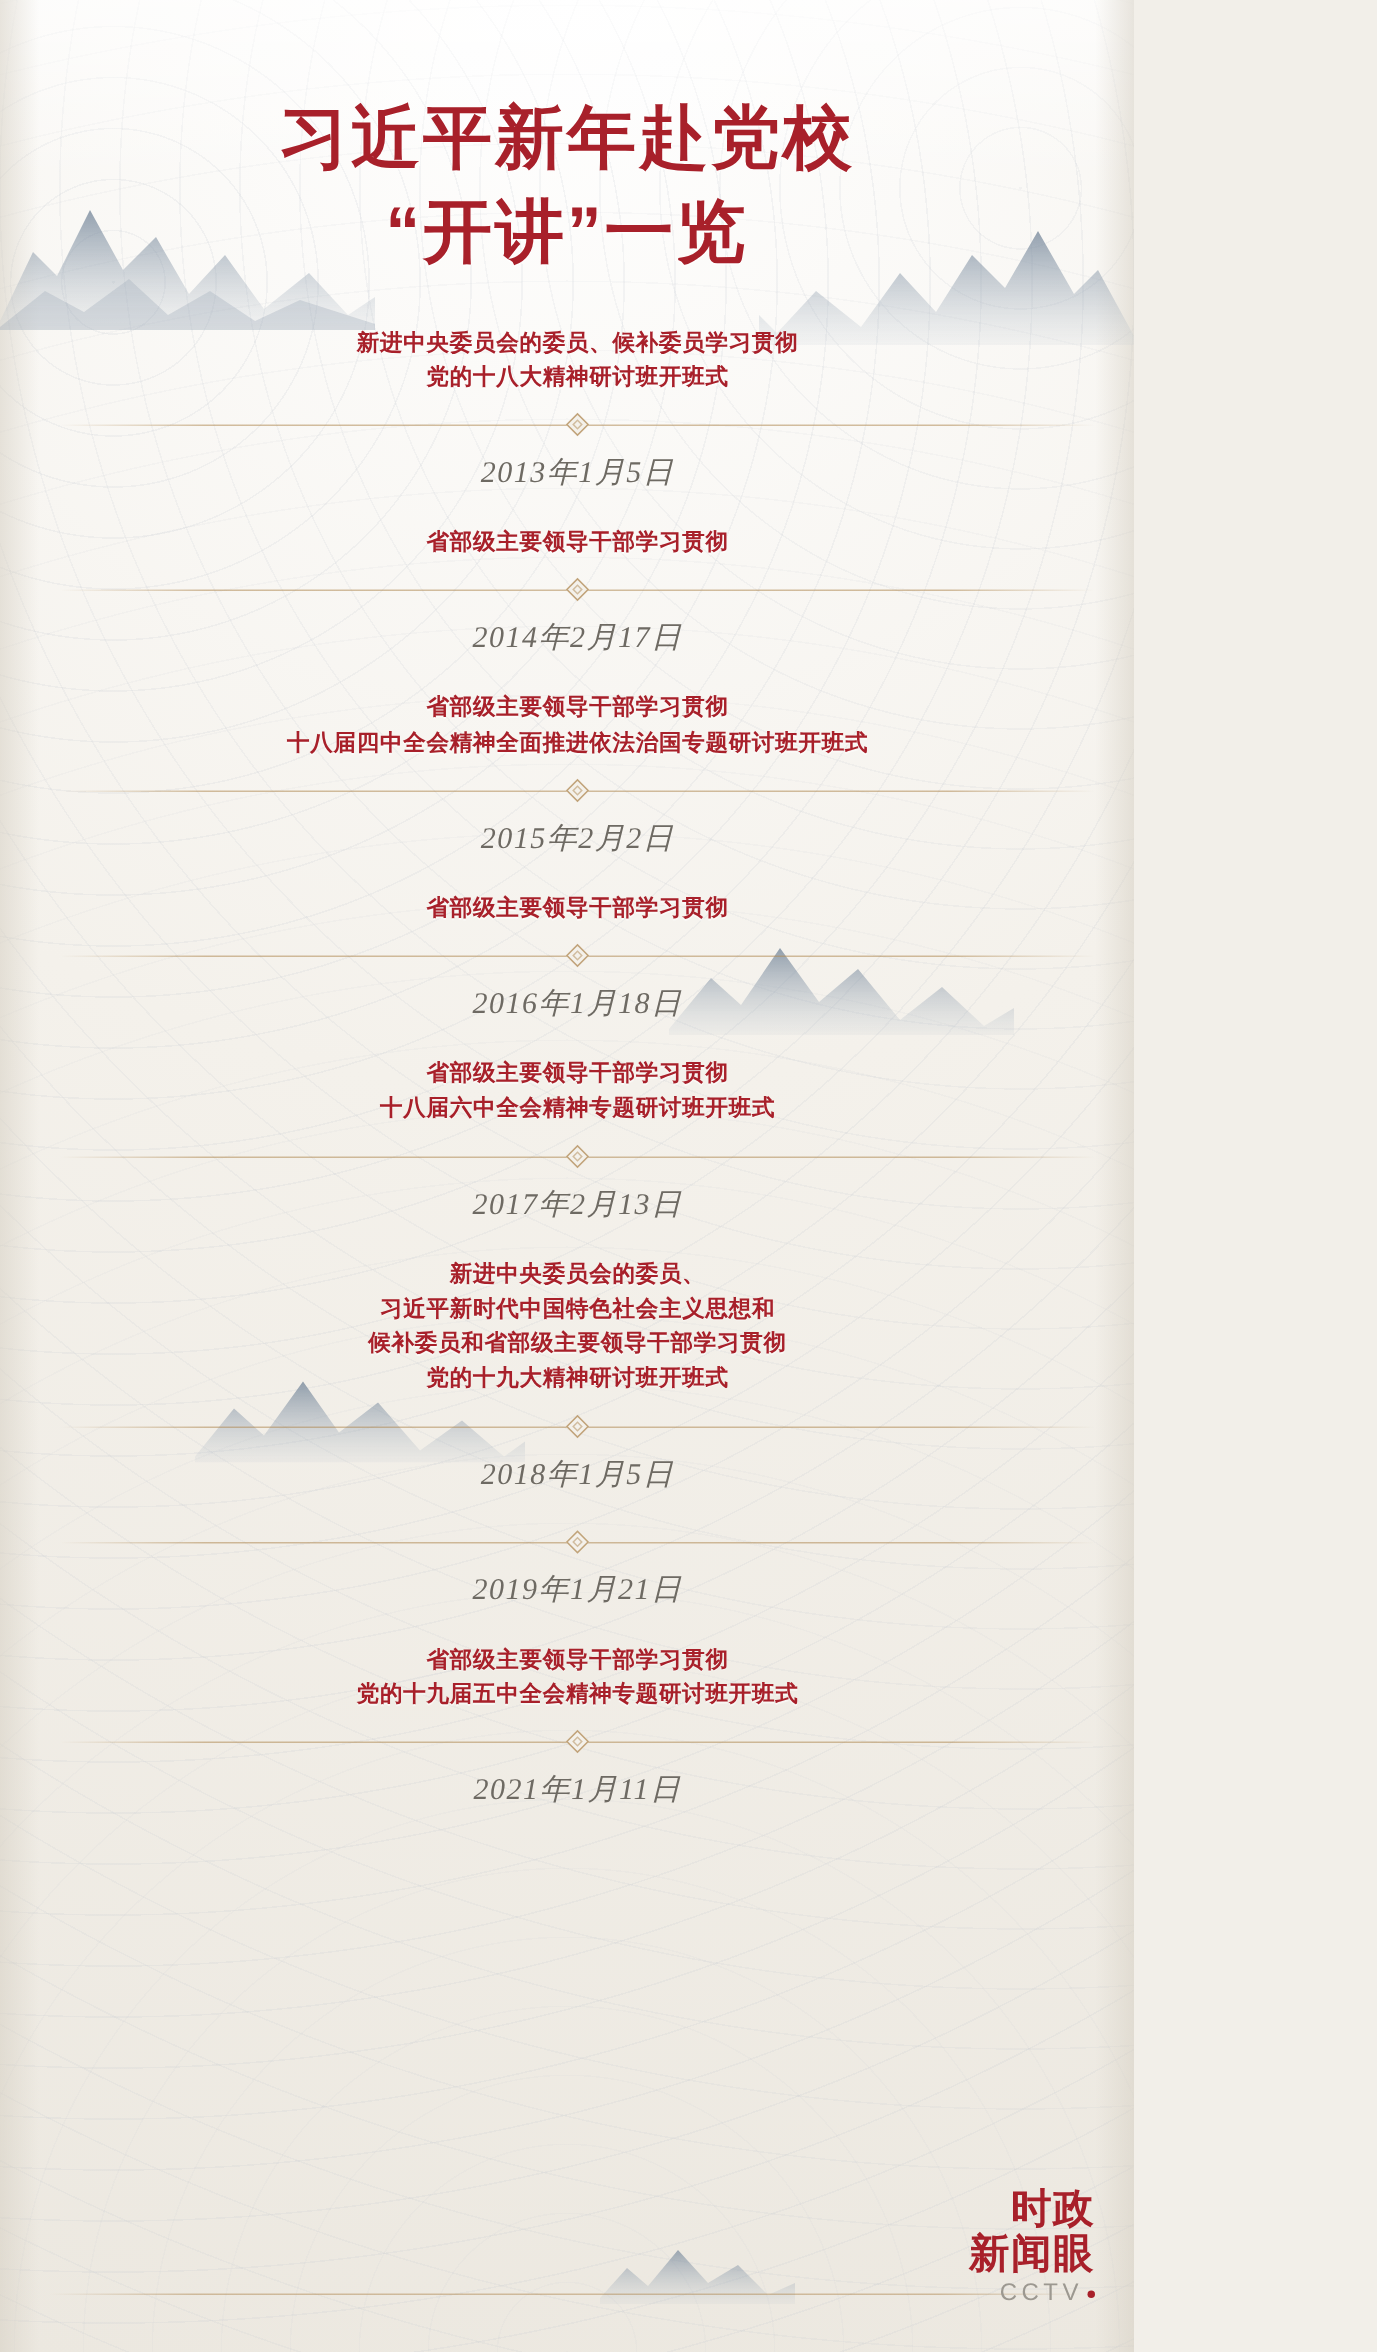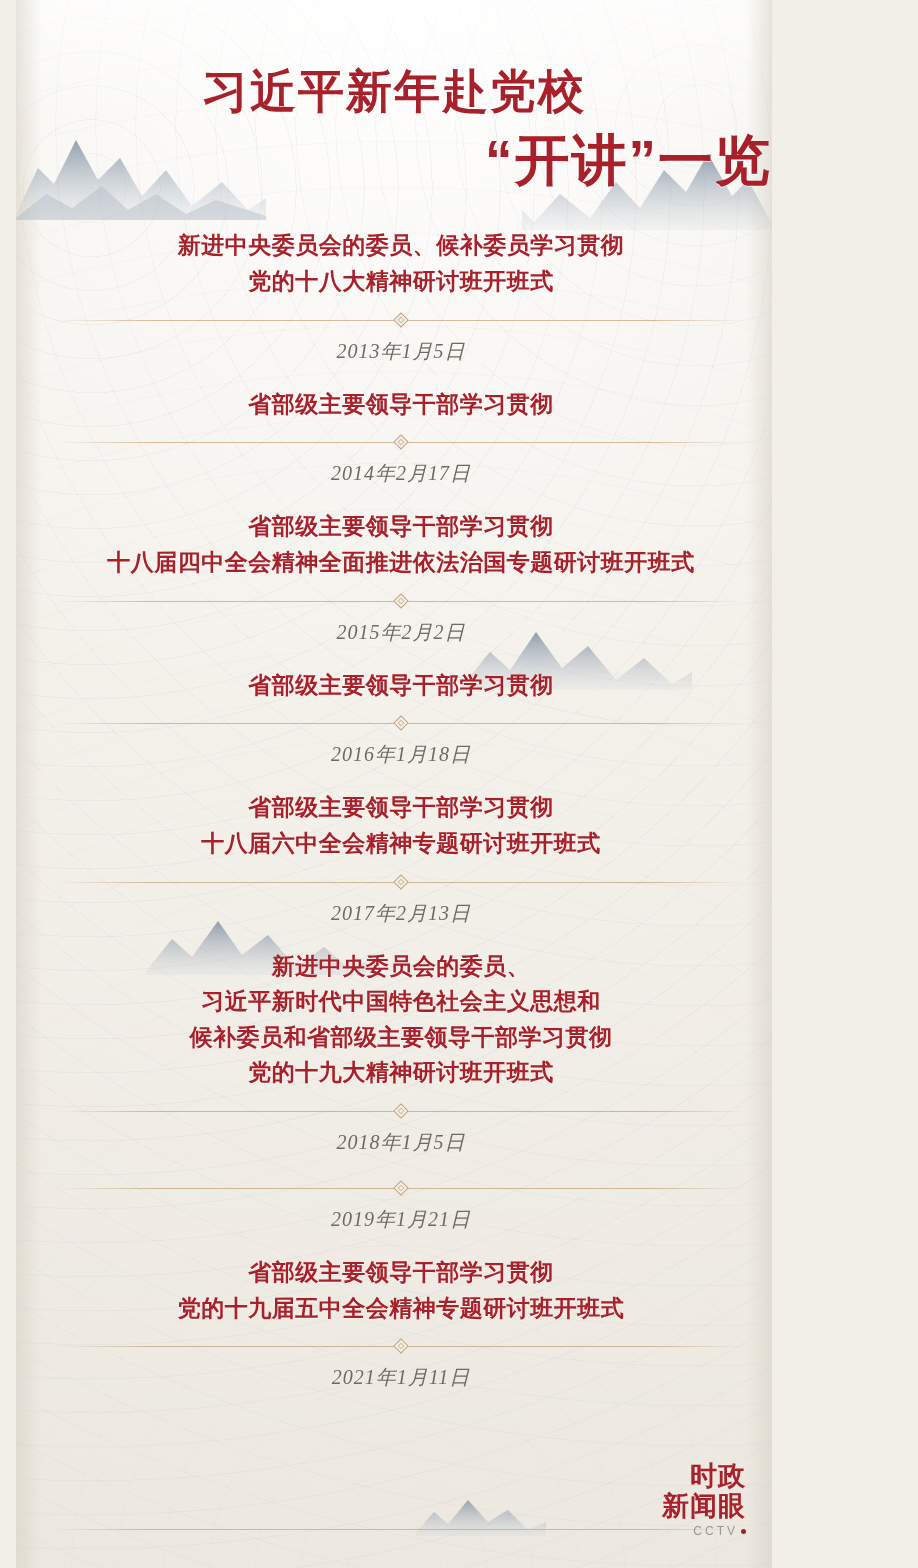--- a/index.html
+++ b/index.html
@@ -15,21 +15,20 @@
   }
 
   
   .page {
     position: relative;
     width: 756px;
     height: 1568px;
     overflow: hidden;
     background:
       radial-gradient(circle at 50% 0%, #ffffff 0%, #f4f1eb 45%, #ece8e0 100%);
-    margin-left: 16px;
   }
 
   
   .pattern {
     position: absolute;
     inset: 0;
     background-image:
       repeating-radial-gradient(circle at 10% 12%, rgba(190,196,205,0.16) 0 1px, rgba(0,0,0,0) 1px 34px),
       repeating-radial-gradient(circle at 90% 8%, rgba(190,196,205,0.14) 0 1px, rgba(0,0,0,0) 1px 40px),
       repeating-radial-gradient(circle at 50% 100%, rgba(196,200,208,0.10) 0 1px, rgba(0,0,0,0) 1px 46px);
@@ -65,45 +64,44 @@
   }
   .title-line1 {
     font-size: 46px;
     font-weight: bold;
     letter-spacing: 2px;
     color: #a8202a;
     line-height: 1.28;
     text-shadow: 0 1px 0 rgba(255,255,255,0.6);
   }
   .title-line2 {
-    font-size: 55px;
+    font-size: 46px;
     font-weight: bold;
     letter-spacing: 2px;
     color: #a8202a;
     line-height: 1.3;
     margin-top: 4px;
     text-shadow: 0 1px 0 rgba(255,255,255,0.6);
-    text-align: right;
   }
 
   
   .timeline {
     position: relative;
     margin: 26px auto 0;
     width: 770px;
   }
   .entry {
     position: relative;
     text-align: center;
     padding-bottom: 2px;
   }
   .entry-title {
     color: #a8202a;
     font-weight: bold;
-    font-size: 23px;
+    font-size: 15px;
     line-height: 1.55;
     letter-spacing: 0.5px;
     padding: 6px 0 4px;
     text-shadow: 0 1px 0 rgba(255,255,255,0.55);
   }
   .entry-title .tl {
     display: block;
   }
   .divider {
     position: relative;
@@ -176,21 +174,21 @@
   .logo-cn {
     color: #a8202a;
     font-weight: bold;
     font-size: 27px;
     letter-spacing: 1px;
     line-height: 1.12;
   }
   .logo-cn .l2 { display: block; }
   .logo-sub {
     margin-top: 3px;
-    font-size: 12px;
+    font-size: 16px;
     letter-spacing: 3px;
     color: #9c9890;
   }
   .logo-dot {
     display: inline-block;
     width: 5px;
     height: 5px;
     background: #a8202a;
     border-radius: 50%;
     margin-left: 3px;

